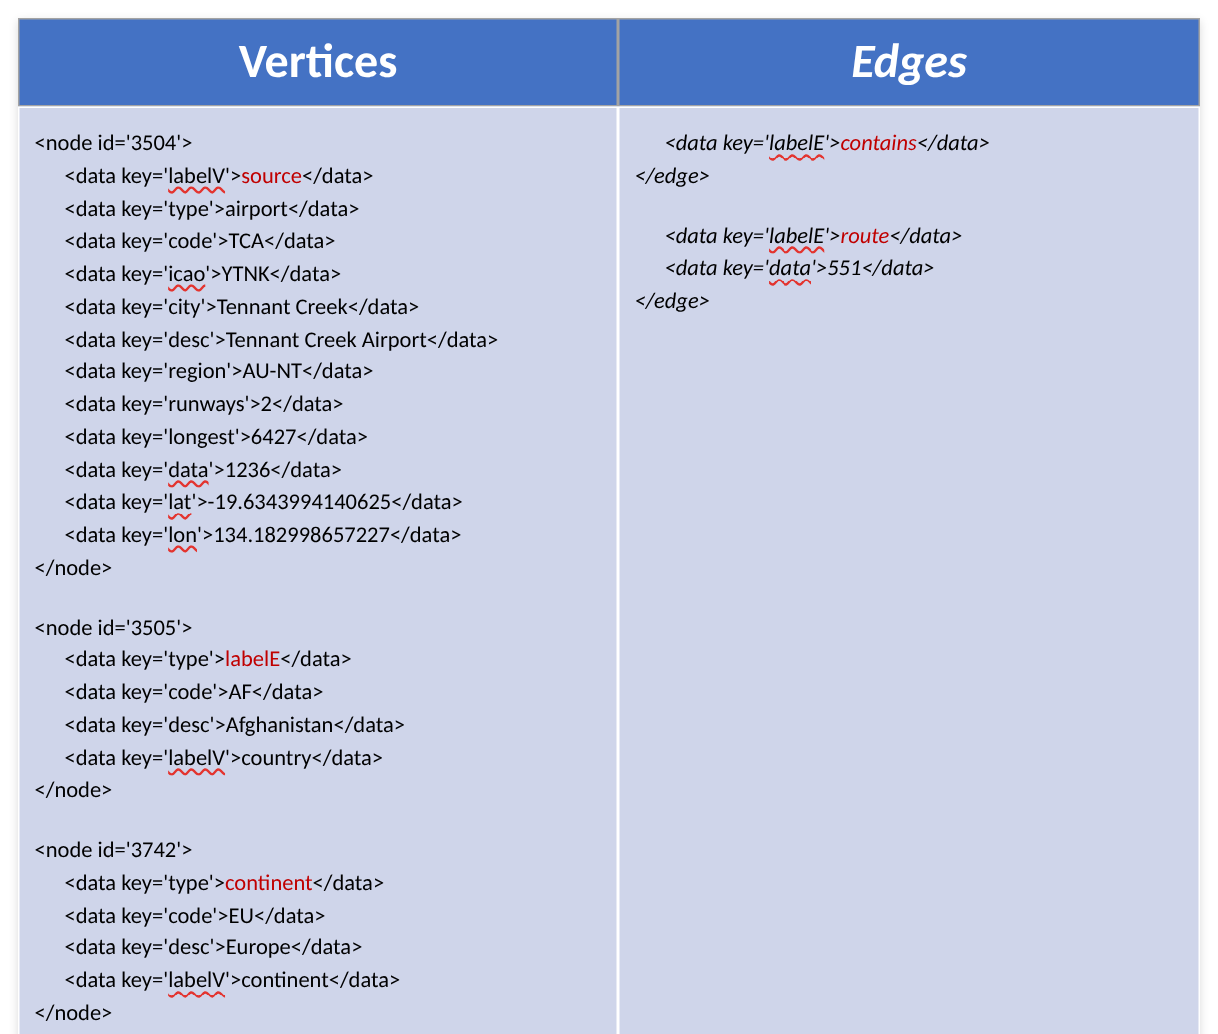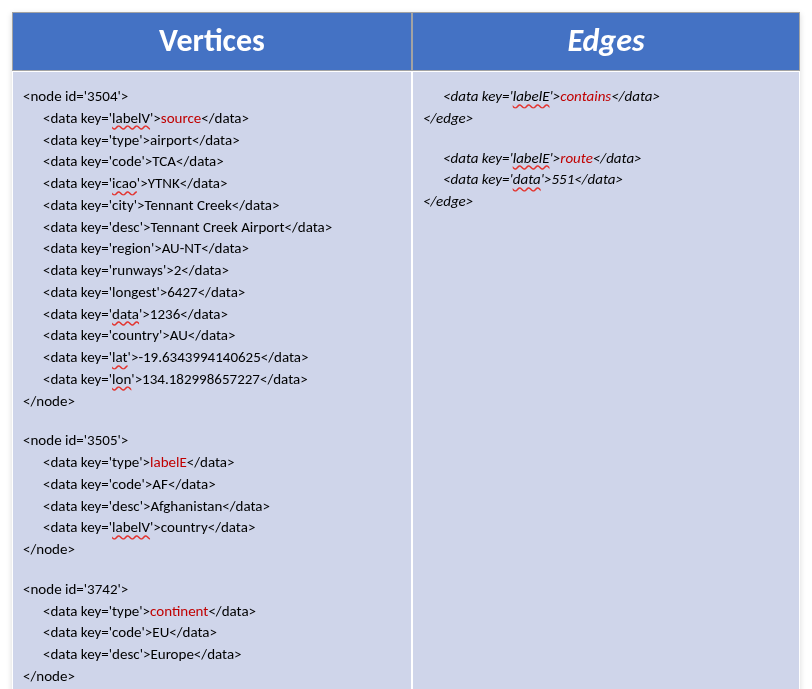--- a/index.html
+++ b/index.html
@@ -77,40 +77,40 @@
         <span class="line indent"><span>&lt;data key='</span><span class="wavy">labelV</span><span>'&gt;</span><span class="red">source</span><span>&lt;/data&gt;</span></span>
         <span class="line indent">&lt;data key='type'&gt;airport&lt;/data&gt;</span>
         <span class="line indent">&lt;data key='code'&gt;TCA&lt;/data&gt;</span>
         <span class="line indent"><span>&lt;data key='</span><span class="wavy">icao</span><span>'&gt;YTNK&lt;/data&gt;</span></span>
         <span class="line indent">&lt;data key='city'&gt;Tennant Creek&lt;/data&gt;</span>
         <span class="line indent">&lt;data key='desc'&gt;Tennant Creek Airport&lt;/data&gt;</span>
         <span class="line indent">&lt;data key='region'&gt;AU-NT&lt;/data&gt;</span>
         <span class="line indent">&lt;data key='runways'&gt;2&lt;/data&gt;</span>
         <span class="line indent">&lt;data key='longest'&gt;6427&lt;/data&gt;</span>
         <span class="line indent"><span>&lt;data key='</span><span class="wavy">data</span><span>'&gt;1236&lt;/data&gt;</span></span>
-        <span class="line indent">&lt;data key='country'&gt;AU&lt;/data&gt;</span>
         <span class="line indent"><span>&lt;data key='</span><span class="wavy">lat</span><span>'&gt;-19.6343994140625&lt;/data&gt;</span></span>
         <span class="line indent"><span>&lt;data key='</span><span class="wavy">lon</span><span>'&gt;134.182998657227&lt;/data&gt;</span></span>
         <span class="line">&lt;/node&gt;</span>
 
         <div class="block-gap"></div>
 
         <span class="line">&lt;node id='3505'&gt;</span>
         <span class="line indent"><span>&lt;data key='type'&gt;</span><span class="red">labelE</span><span>&lt;/data&gt;</span></span>
         <span class="line indent">&lt;data key='code'&gt;AF&lt;/data&gt;</span>
         <span class="line indent">&lt;data key='desc'&gt;Afghanistan&lt;/data&gt;</span>
         <span class="line indent"><span>&lt;data key='</span><span class="wavy">labelV</span><span>'&gt;country&lt;/data&gt;</span></span>
         <span class="line">&lt;/node&gt;</span>
 
         <div class="block-gap"></div>
 
         <span class="line">&lt;node id='3742'&gt;</span>
         <span class="line indent"><span>&lt;data key='type'&gt;</span><span class="red">continent</span><span>&lt;/data&gt;</span></span>
         <span class="line indent">&lt;data key='code'&gt;EU&lt;/data&gt;</span>
         <span class="line indent">&lt;data key='desc'&gt;Europe&lt;/data&gt;</span>
+        <span class="line indent"><span>&lt;data key='</span><span class="wavy">labelV</span><span>'&gt;continent&lt;/data&gt;</span></span>
         <span class="line">&lt;/node&gt;</span>
       </div>
     </div>
 
     <div class="body-cell right">
       <div class="code-block">
 
         <span class="line indent"><span>&lt;data key='</span><span class="wavy">labelE</span><span>'&gt;</span><span class="red">contains</span><span>&lt;/data&gt;</span></span>
         <span class="line">&lt;/edge&gt;</span>
 

